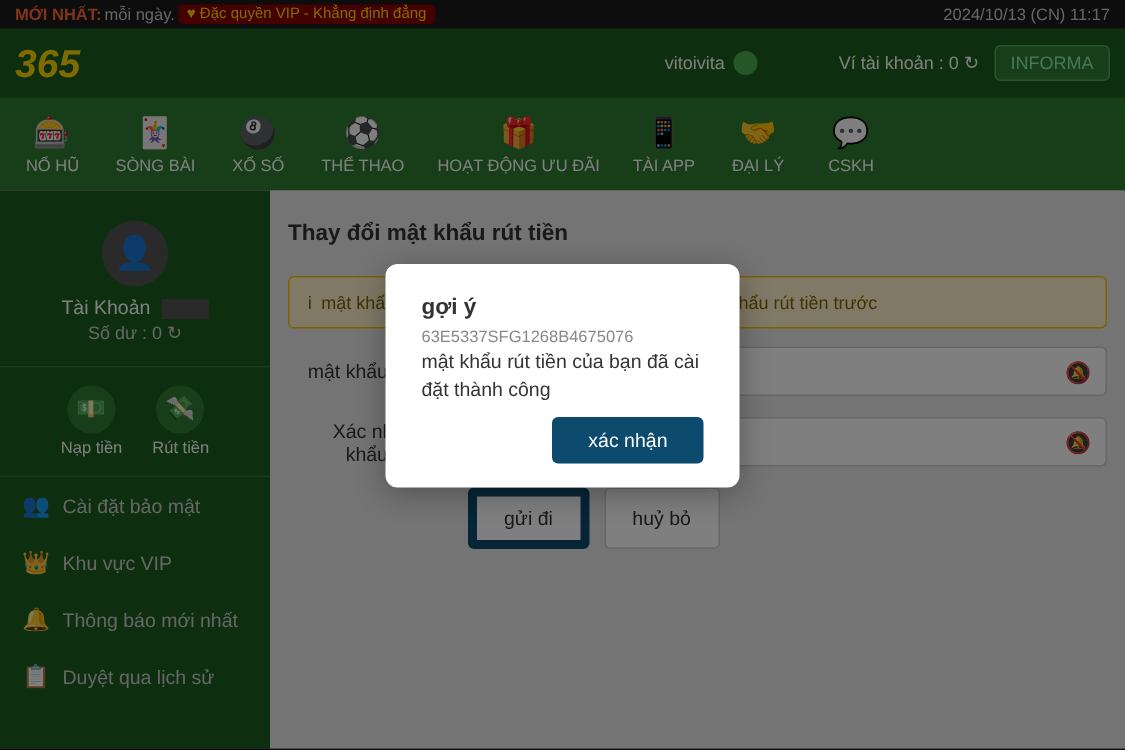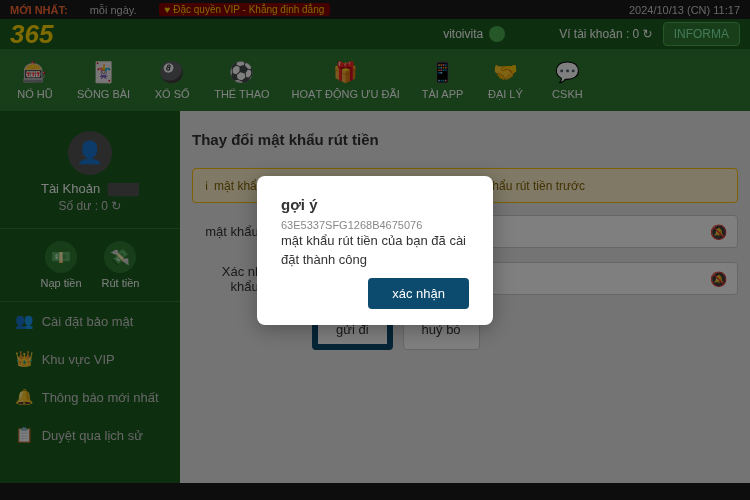--- a/index.html
+++ b/index.html
@@ -15,37 +15,37 @@
     
     .top-bar {
       background: #1a1a1a;
       color: #ccc;
       font-size: 11px;
       padding: 3px 10px;
       display: flex;
       justify-content: space-between;
       align-items: center;
     }
-    .top-bar-left { display: flex; align-items: center; gap: 22px; }
+    .top-bar-left { display: flex; align-items: center; gap: 2px; }
     .top-bar-right { display: flex; align-items: center; gap: 6px; }
     .vip-badge {
       background: #8b0000;
       color: #ffd700;
       padding: 1px 6px;
       border-radius: 3px;
       font-size: 10px;
     }
 
     
     .header {
       background: #1b5e20;
       display: flex;
       align-items: center;
       padding: 0 10px;
-      height: 30px;
+      height: 46px;
       justify-content: space-between;
     }
     .logo {
       color: #ffd700;
       font-size: 26px;
       font-weight: bold;
       font-style: italic;
     }
     .header-right {
       display: flex;

